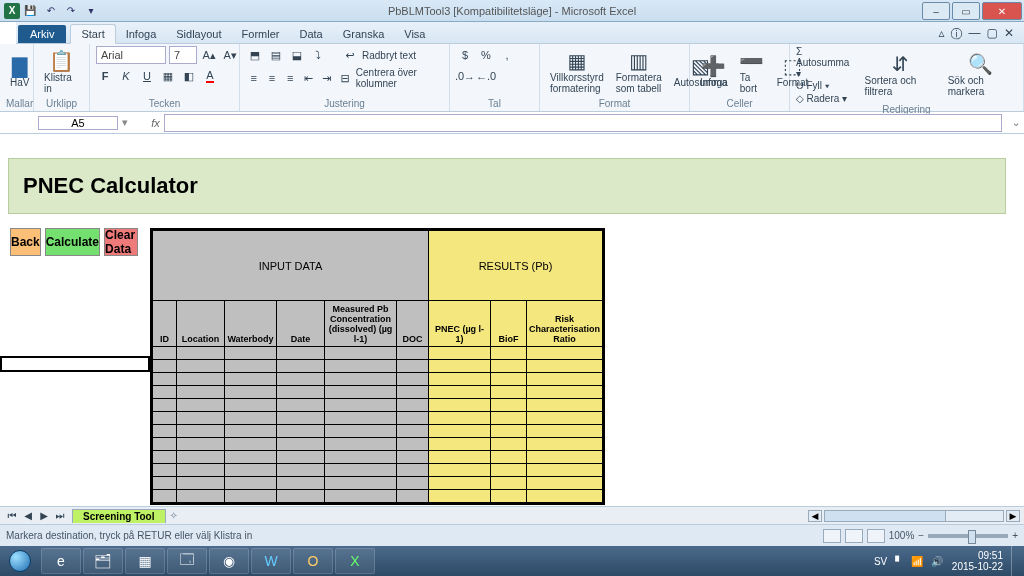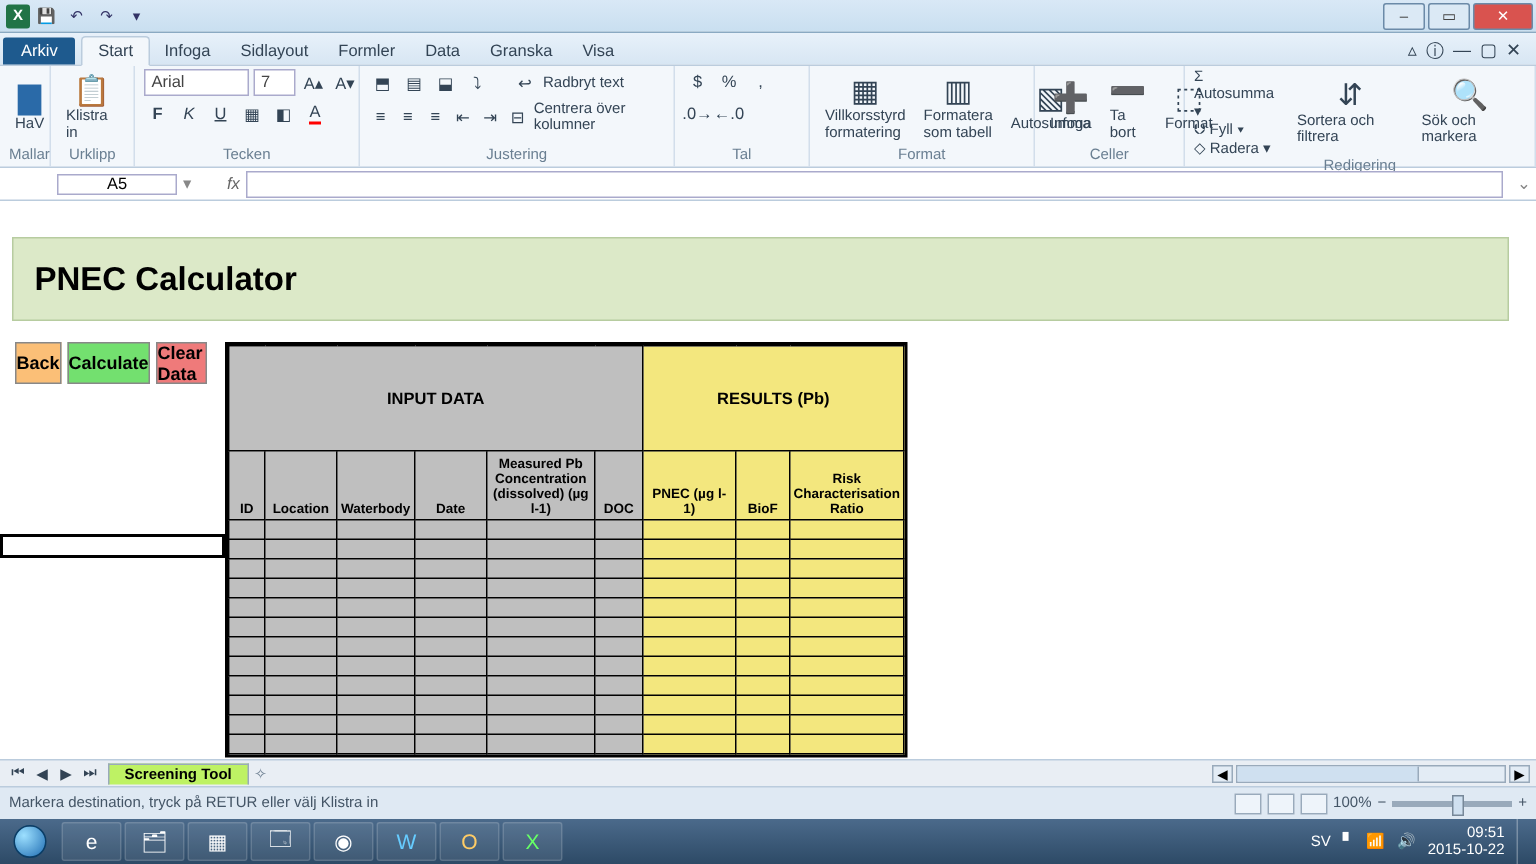--- a/index.html
+++ b/index.html
@@ -9,21 +9,21 @@
 .titlebar { height: 22px; background: linear-gradient(#d9e8f6, #c9dff0); display: flex; align-items: center; font-size: 11px; color: #444; border-bottom: 1px solid #8aa9c2; position: relative; }
 .titlebar .qat { display: flex; align-items: center; gap: 2px; padding-left: 4px; }
 .titlebar .qat .xl-icon { width: 16px; height: 16px; background: #217346; color: #fff; font-weight: bold; font-size: 10px; display: flex; align-items: center; justify-content: center; border-radius: 2px; }
 .titlebar .qat .qbtn { width: 18px; height: 16px; display: flex; align-items: center; justify-content: center; color: #336; font-size: 10px; }
 .titlebar .title { position: absolute; left: 50%; transform: translateX(-50%); color: #555; }
 .titlebar .winbtns { margin-left: auto; display: flex; }
 .titlebar .winbtns div { width: 28px; height: 18px; margin: 1px 2px 0 0; border: 1px solid #6b8aa8; border-radius: 2px; display: flex; align-items: center; justify-content: center; font-size: 10px; }
 .titlebar .winbtns .min, .titlebar .winbtns .max { background: #dbe9f5; }
 .titlebar .winbtns .close { background: #d9534f; color: #fff; width: 40px; }
 
-.tabs { height: 22px; background: linear-gradient(#e8f1fa, #d7e6f3); display: flex; align-items: flex-end; font-size: 11px; padding-left: 2px; border-bottom: 1px solid #bcd; }
+.tabs { height: 22px; background: linear-gradient(#e8f1fa, #d7e6f3); display: flex; align-items: flex-end; font-size: 11px; padding-left: 2px; border-bottom: 1px solid #bcd; margin-left: 16px; }
 .tabs .filemenu { background: #1e5a8e; color: #fff; padding: 3px 12px; border-radius: 2px 2px 0 0; margin-right: 4px; }
 .tabs .tab { padding: 3px 10px; color: #345; }
 .tabs .tab.active { background: #f3f7fb; border: 1px solid #bcd; border-bottom: 1px solid #f3f7fb; border-radius: 3px 3px 0 0; margin-bottom: -1px; }
 .tabs .help { margin-left: auto; display: flex; gap: 6px; padding-right: 10px; color: #345; font-size: 12px; }
 
 .ribbon { height: 68px; background: #f3f7fb; border-bottom: 1px solid #bcd; display: flex; font-size: 10px; color: #444; }
 .ribbon .group { border-right: 1px solid #d2deeb; padding: 2px 6px 1px 6px; display: flex; flex-direction: column; justify-content: space-between; }
 .ribbon .group .body { display: flex; align-items: center; gap: 4px; flex: 1; }
 .ribbon .group .lbl { text-align: center; color: #6a7f92; font-size: 10px; height: 12px; }
 .rbtn { display: flex; flex-direction: column; align-items: center; justify-content: center; gap: 1px; padding: 2px 4px; color: #345; }
@@ -48,21 +48,21 @@
 .btncol .b { height: 28px; border: 1px solid #888; display: flex; align-items: center; justify-content: center; font-size: 12px; font-weight: bold; font-family: Arial, sans-serif; color: #000; }
 .b-back { background: #fbbf77; }
 .b-calc { background: #73e06f; }
 .b-clear { background: #ef7a7a; }
 
 .pnec-table { position: absolute; left: 150px; top: 94px; border: 2px solid #000; font-size: 9px; font-family: Arial, sans-serif; }
 .pnec-table table { border-collapse: collapse; }
 .pnec-table th, .pnec-table td { border: 1px solid #000; text-align: center; }
 .hdr-input { background: #bfbfbf; }
 .hdr-result { background: #f3e77e; }
-.grp th { height: 70px; font-size: 11px; font-weight: bold; }
+.grp th { height: 70px; font-size: 11px; font-weight: normal; }
 .cols th { height: 46px; font-size: 9px; font-weight: bold; vertical-align: bottom; padding: 2px; }
 .pnec-table tbody td { height: 13px; }
 .col-id { width: 24px; } .col-loc { width: 48px; } .col-wb { width: 52px; }
 .col-date { width: 48px; } .col-mpb { width: 72px; } .col-doc { width: 32px; }
 .col-pnec { width: 62px; } .col-biof { width: 36px; } .col-rcr { width: 72px; }
 
 .selcell { position: absolute; left: 0; top: 222px; width: 150px; height: 16px; border: 2px solid #000; background: #fff; }
 
 .sheettabs { position: absolute; left: 0; right: 0; bottom: 22px; height: 18px; background: #e9eef4; display: flex; align-items: center; font-size: 10px; border-top: 1px solid #bcd; }
 .sheettabs .nav { display: flex; gap: 0; padding: 0 4px; }
@@ -96,20 +96,21 @@
 <div class="app">
 
   <div class="titlebar">
     <div class="qat">
       <div class="xl-icon">X</div>
       <div class="qbtn">💾</div>
       <div class="qbtn">↶</div>
       <div class="qbtn">↷</div>
       <div class="qbtn">▾</div>
     </div>
+    <div class="title">PbBLMTool3  [Kompatibilitetsläge] - Microsoft Excel</div>
     <div class="winbtns">
       <div class="min">–</div>
       <div class="max">▭</div>
       <div class="close">✕</div>
     </div>
   </div>
 
   <div class="tabs">
     <div class="filemenu">Arkiv</div>
     <div class="tab active">Start</div>

